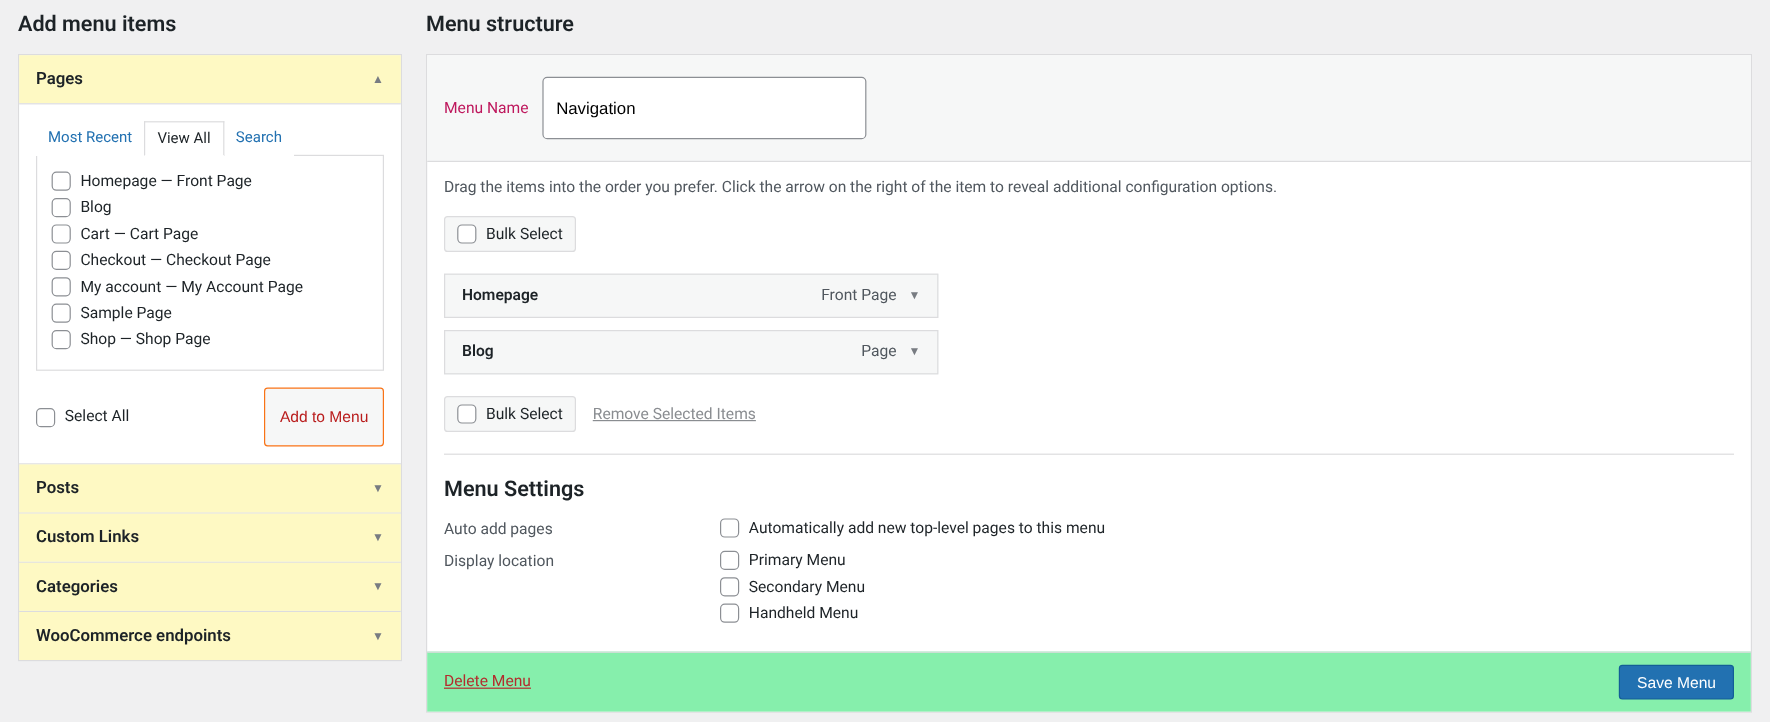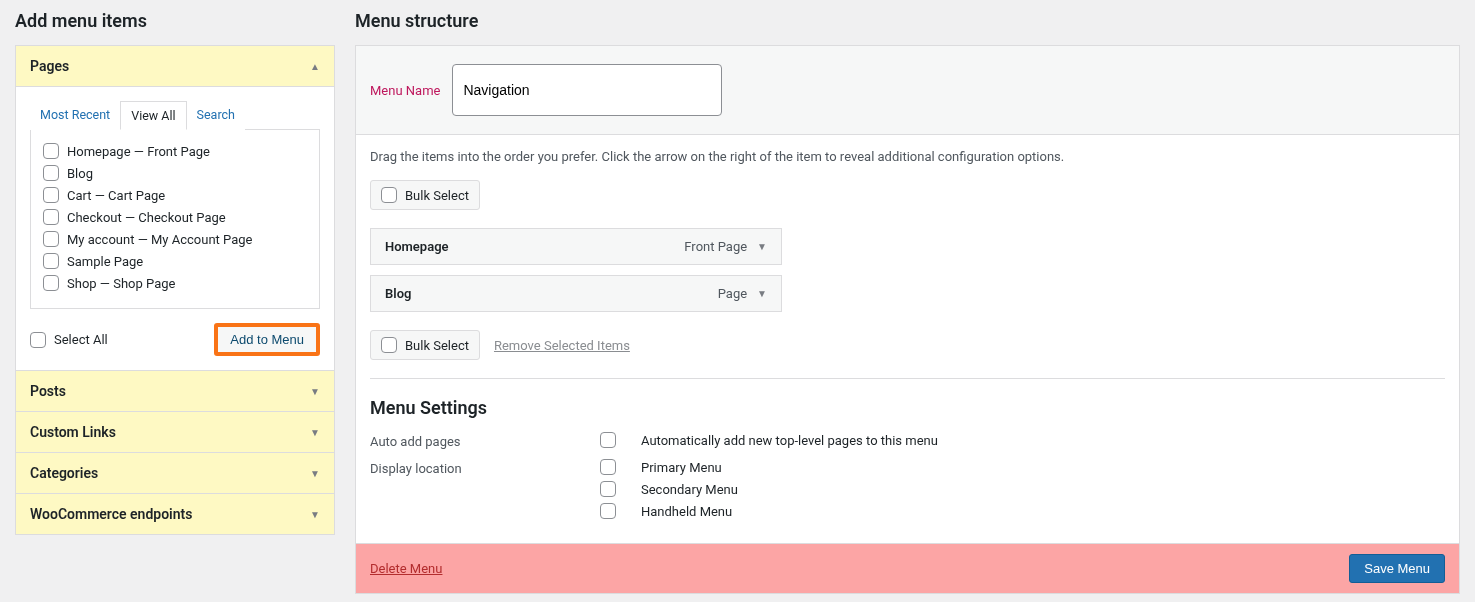--- a/index.html
+++ b/index.html
@@ -71,23 +71,23 @@
     background: #fff;
     appearance: none;
     cursor: pointer;
     flex-shrink: 0;
   }
 
   .select-all-row { display: flex; align-items: center; justify-content: space-between; margin-top: 14px; }
   .select-all-row .left { display:flex; align-items:center; gap:8px; }
   .btn {
     display: inline-block;
-    padding: 5px 12px;
-    border: 4px solid #f97316;
-    color: #0c4a6e;
+    padding: 16px 12px;
+    border: 1px solid #f97316;
+    color: #b91c1c;
     background: #f6f7f7;
     border-radius: 3px;
     font-size: 13px;
     cursor: pointer;
   }
   .panel {
     border: 1px solid #dcdcde;
     background: #fff;
   }
   .panel-header {
@@ -135,27 +135,27 @@
 
   .bulk-row { display:flex; align-items:center; gap:14px; margin-bottom:18px;}
   .link-muted { color: #8a8d91; text-decoration: underline; }
 
   hr.sep { border: none; border-top: 1px solid #dcdcde; margin: 12px 0 18px; }
 
   .settings h3 { font-size: 18px; font-weight:600; margin-bottom: 14px; }
   .settings-row { display: flex; gap: 40px; margin-bottom: 10px; }
   .settings-row .label { width: 190px; font-size: 13px; color: #50575e; padding-top: 2px;}
   .settings-row .opts { display:flex; flex-direction:column; gap:6px;}
-  .settings-row .opts label { display:flex; align-items:center; gap:25px; font-size:13px; }
+  .settings-row .opts label { display:flex; align-items:center; gap:8px; font-size:13px; }
 
   .panel-footer {
     display:flex;
     align-items:center;
     justify-content: space-between;
-    background:#fca5a5;
+    background:#86efac;
     border-top:1px solid #dcdcde;
     padding: 10px 14px;
   }
   .delete-link { color: #b32d2e; text-decoration: underline; font-size:13px; }
   .save-btn {
     background: #2271b1;
     border: 1px solid #135e96;
     color: #fff;
     padding: 6px 14px;
     border-radius: 3px;

